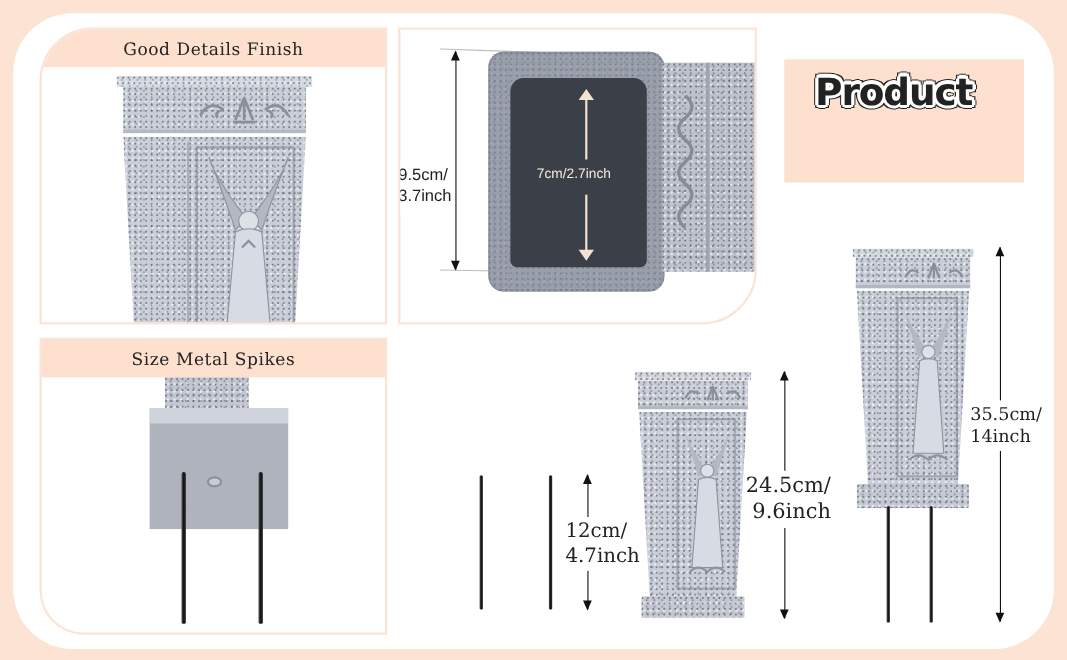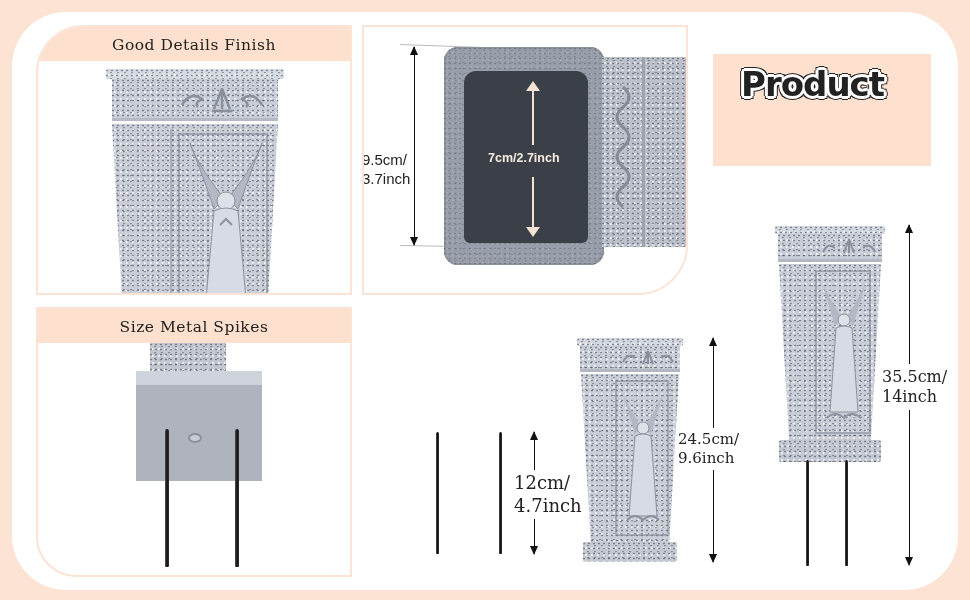--- a/index.html
+++ b/index.html
@@ -87,21 +87,21 @@
   <div class="granite" style="position:absolute; left:238px; top:30px; width:90px; height:190px; background-color:#bcc1cc;">
     <svg style="position:absolute; left:6px; top:20px;" width="30" height="160" viewBox="0 0 30 160">
       <path d="M15 10 q12 10 0 20 q-12 10 0 20 q12 10 0 20 q-12 10 0 20 q12 10 0 20 q-12 10 0 20" stroke="#868b98" stroke-width="3" fill="none"></path>
     </svg>
     <div style="position:absolute; left:40px; top:0; width:3px; bottom:0; background:#9ea3ae;"></div>
   </div>
   <div style="position:absolute; left:168px; top:58px; width:2px; height:60px; background:#f3e3d3;"></div>
   <div style="position:absolute; left:162px; top:54px; border-left:7px solid transparent; border-right:7px solid transparent; border-bottom:10px solid #f3e3d3;"></div>
   <div style="position:absolute; left:168px; top:150px; width:2px; height:52px; background:#f3e3d3;"></div>
   <div style="position:absolute; left:162px; top:200px; border-left:7px solid transparent; border-right:7px solid transparent; border-top:10px solid #f3e3d3;"></div>
-  <div style="position:absolute; left:124px; top:124px; font-family:'Liberation Sans',sans-serif; font-weight:bold; font-size:12.5px; color:#f7ebe0;">7cm/2.7inch</div>
+  <div style="position:absolute; left:124px; top:124px; font-family:'Liberation Sans',sans-serif; font-weight:normal; font-size:12.5px; color:#f7ebe0;">7cm/2.7inch</div>
 </div>
 
 <div class="panel panel-bot-left">
   <div class="caption">Size Metal Spikes</div>
   <div class="granite" style="position:absolute; left:112px; top:34px; width:76px; height:28px; background-color:#c2c7d1;"></div>
   <div style="position:absolute; left:98px; top:62px; width:126px; height:110px; background:#aeb3bd; box-shadow: inset 0 14px 0 #cfd4dc;">
     <div style="position:absolute; left:52px; top:62px; width:14px; height:10px; border-radius:50%; background:#c8ccd4; border:2px solid #8c919c;"></div>
   </div>
   <div class="spike" style="left:127px; top:120px; height:138px;"></div>
   <div class="spike" style="left:197px; top:120px; height:138px;"></div>
@@ -131,21 +131,21 @@
   <div class="relief" style="left:38px; top:42px; right:14px; height:156px;"></div>
   <svg class="angel" style="left:42px; top:48px;" width="48" height="146" viewBox="0 0 48 146">
     <path d="M22 40 Q4 12 2 2 Q10 28 16 48 Z M26 40 Q44 12 46 2 Q38 28 32 48 Z" fill="#b3b8c4"></path>
     <circle cx="24" cy="42" r="6" fill="#dde1e8" stroke="#8d929f"></circle>
     <path d="M16 50 Q24 46 32 50 L38 130 L10 130 Z" fill="#d7dbe3" stroke="#8d929f"></path>
     <path d="M8 134 q8 -8 16 0 q8 -8 16 0" stroke="#8d929f" stroke-width="2" fill="none"></path>
   </svg>
   <div class="base granite" style="left:6px; right:6px; top:204px; height:20px; background-color:#c4c9d3;"></div>
 </div>
 <div class="dim" style="left:713px; top:338px; height:224px;"></div>
-<div class="dim-label" style="left:678px; top:428px; font-size:15px; padding:2px 0;">
+<div class="dim-label" style="left:678px; top:428px; font-size:19px; padding:2px 0;text-align:right;">
   <div>24.5cm/</div>
   <div>9.6inch</div>
 </div>
 
 <div class="vase" style="left:775px; top:226px; width:110px; height:236px;">
   <div class="rim granite" style="height:8px; background-color:#d3d8e0;"></div>
   <div class="granite" style="position:absolute; left:3px; right:3px; top:8px; height:28px; border-bottom:3px solid #b2b7c2;"></div>
   <svg style="position:absolute; left:44px; top:10px;" width="60" height="24" viewBox="0 0 60 24">
     <path d="M4 16 q5 -10 12 -4 M56 16 q-5 -10 -12 -4 M30 3 l-5 14 M30 3 l5 14 M30 3 v14" stroke="#8a8f9c" stroke-width="2" fill="none"></path>
   </svg>

